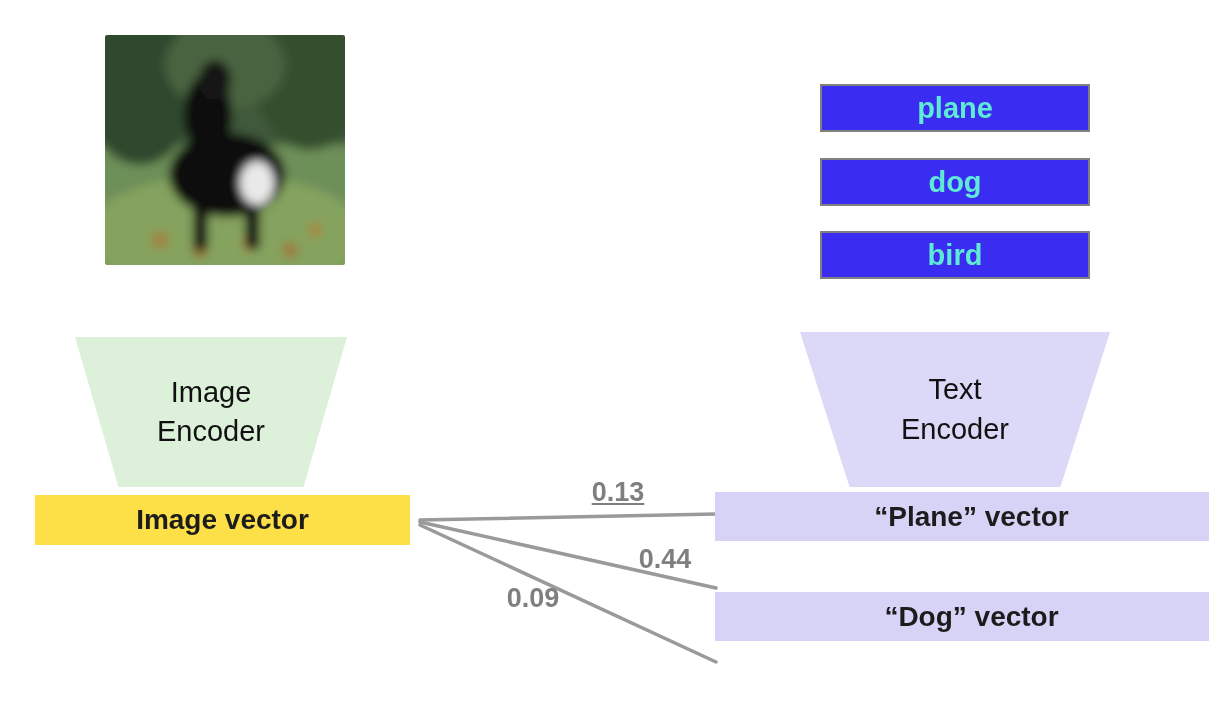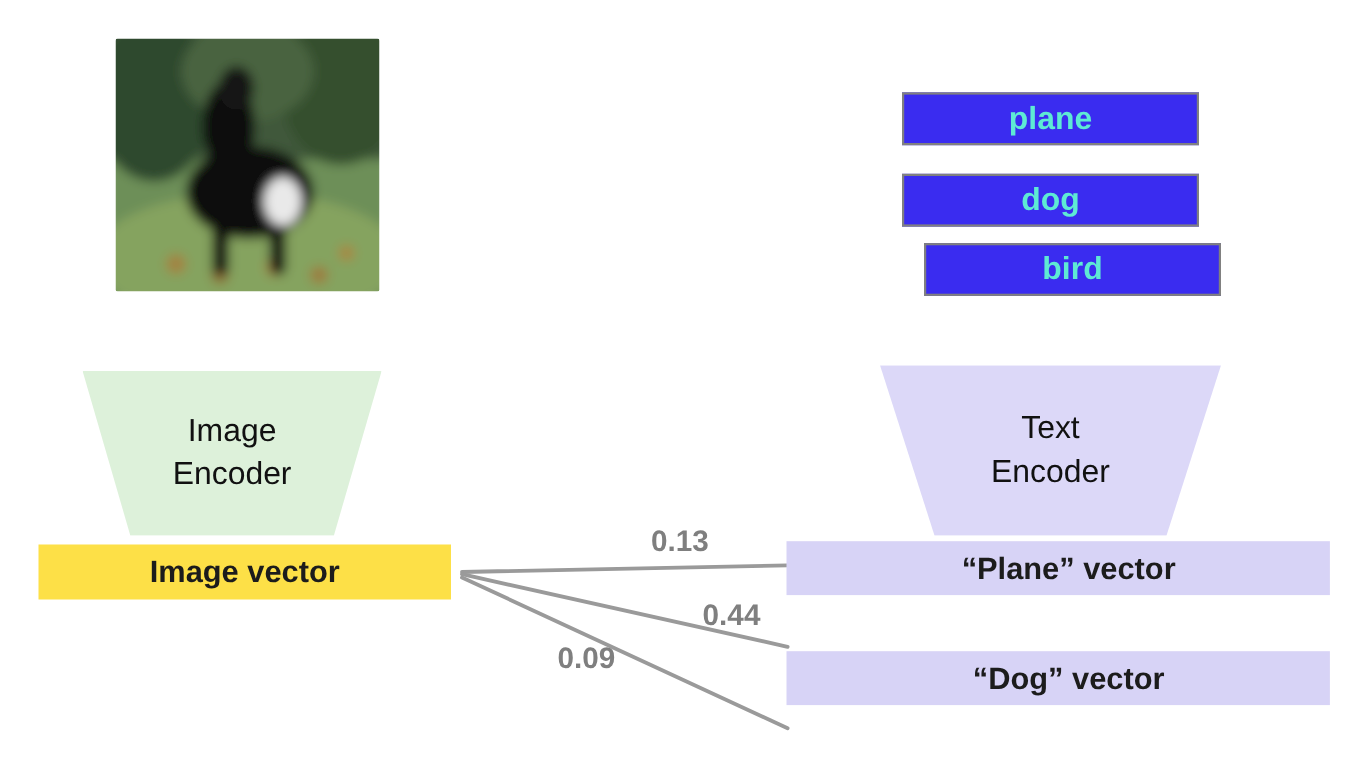--- a/index.html
+++ b/index.html
@@ -20,21 +20,21 @@
 
   
   .label-box{
     position:absolute;left:820px;width:270px;height:48px;
     background:#3a2cf0;border:2px solid #808080;box-sizing:border-box;
     color:#5eead4;font-weight:bold;font-size:29px;
     display:flex;align-items:center;justify-content:center;
   }
   .label-0{top:84px;}
   .label-1{top:158px;}
-  .label-2{top:221px;margin-left:20px;}
+  .label-2{top:231px;}
 
   
   .trapezoid{
     position:absolute;
     display:flex;align-items:center;justify-content:center;
     text-align:center;font-size:29px;color:#111111;
     clip-path:polygon(0% 0%, 100% 0%, 84% 100%, 16% 100%);
     margin-top:32px;
   }
   .trapezoid span{white-space:pre-line;line-height:1.35;}
@@ -55,21 +55,21 @@
 
   
   .lines{position:absolute;left:0;top:0;width:1224px;height:708px;pointer-events:none;}
   .lines line{stroke:#9a9a9a;stroke-width:3.5;stroke-linecap:round;}
 
   
   .score{
     position:absolute;width:80px;text-align:center;
     font-weight:bold;font-size:27px;color:#7f7f7f;
   }
-  .score-0{left:578px;top:477px;}
+  .score-0{left:578px;top:477px;text-decoration:underline;}
   .score-1{left:625px;top:544px;}
   .score-2{left:493px;top:583px;}
 </style>
 </head>
 <body>
 
 <div class="canvas">
 
   <div class="dog-photo">
     <svg viewBox="0 0 240 230" xmlns="http://www.w3.org/2000/svg">

